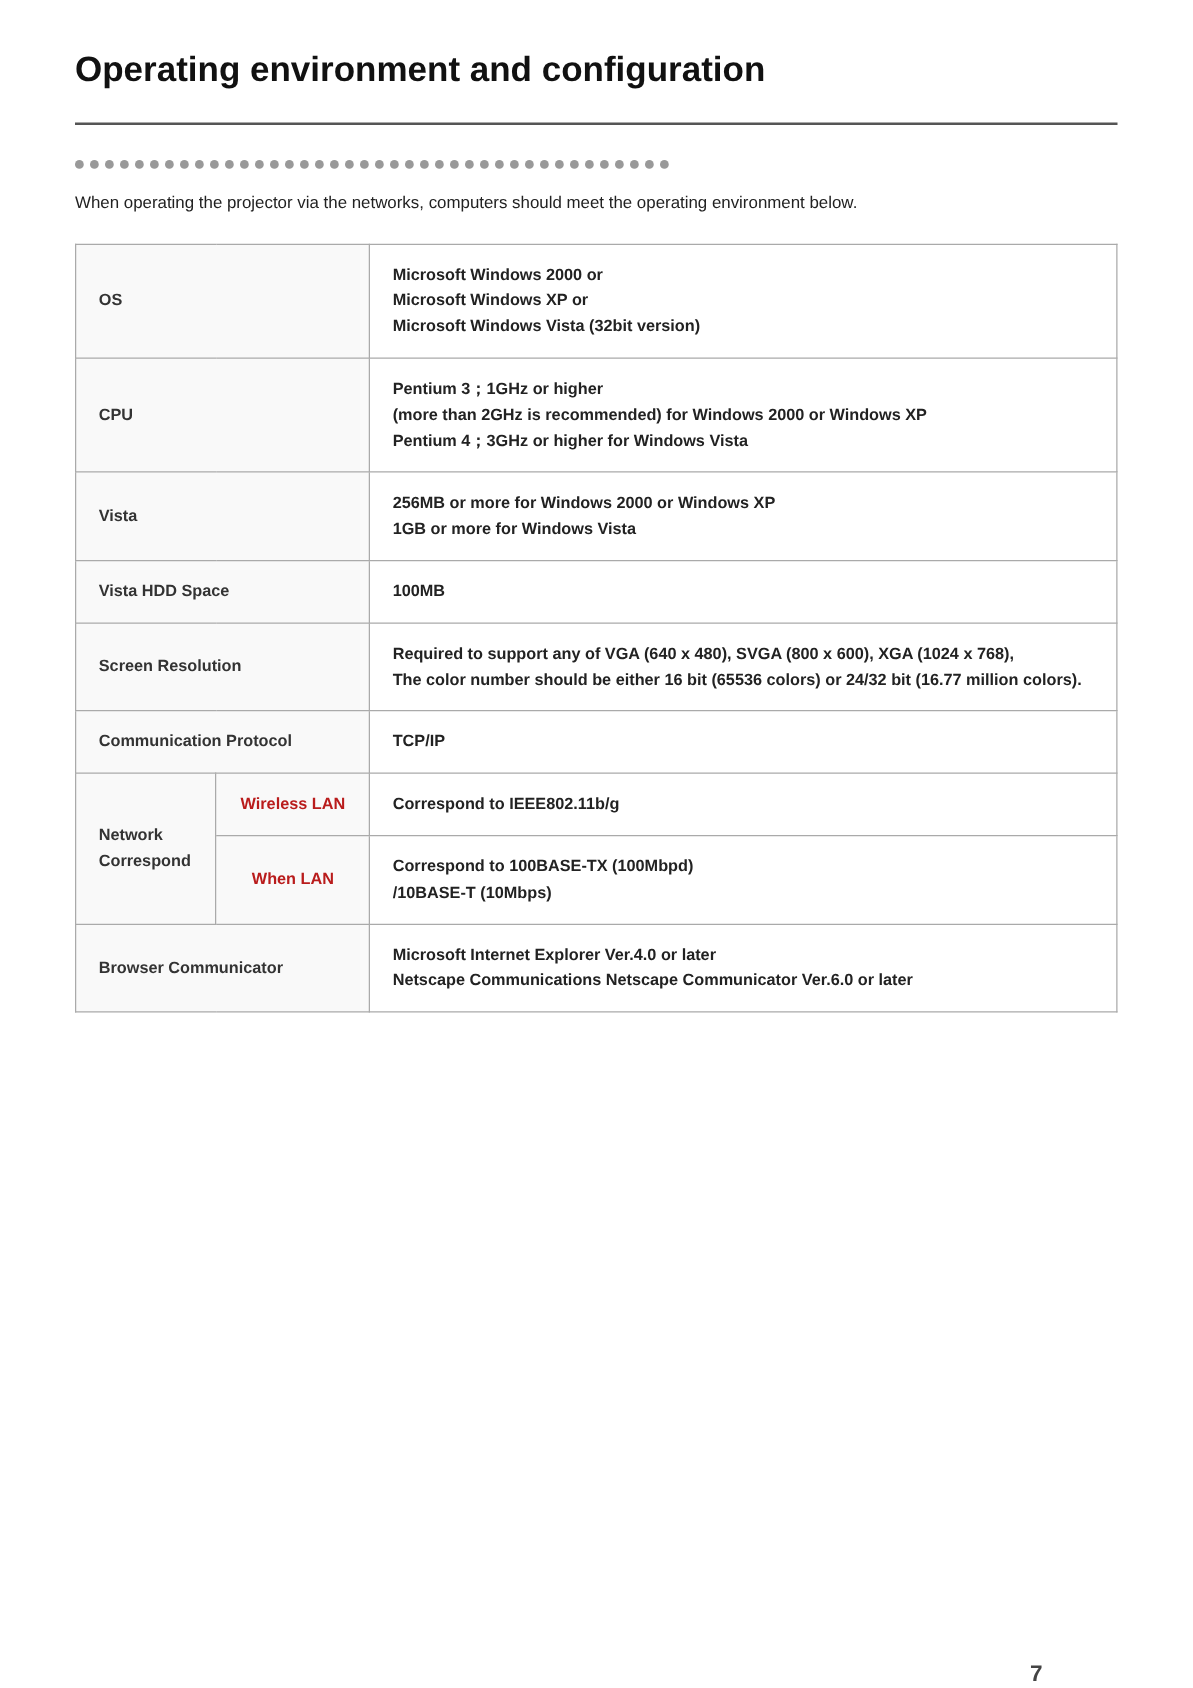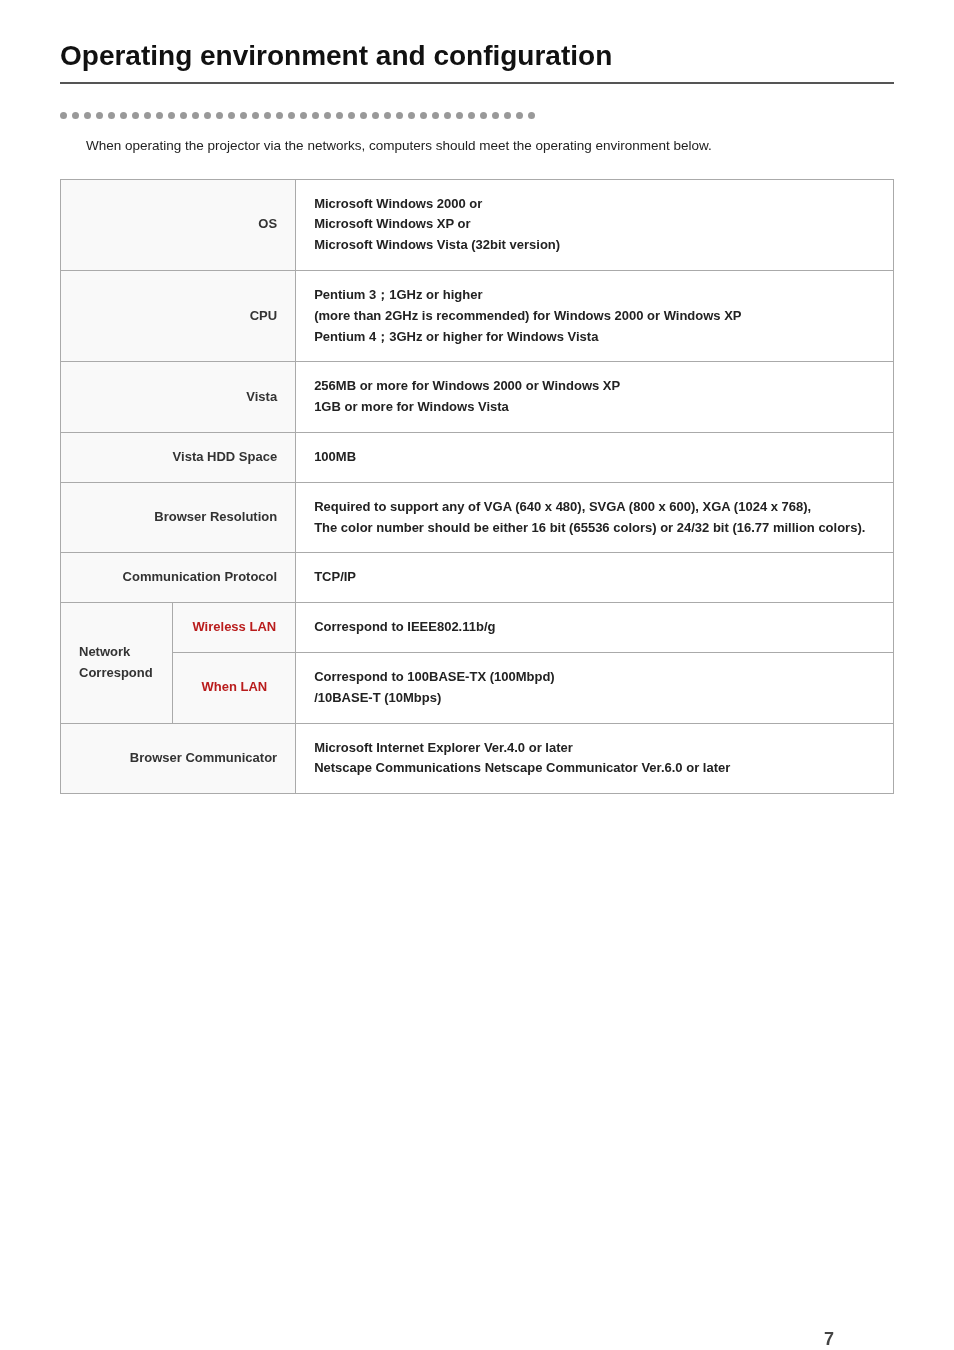--- a/index.html
+++ b/index.html
@@ -10,51 +10,50 @@
       width: 954px;
       min-height: 1350px;
       padding: 40px 60px 60px 60px;
       font-size: 13px;
     }
     h1 {
       font-size: 28px;
       font-weight: bold;
       color: #111;
       border-bottom: 2px solid #555;
-      padding-bottom: 10px;
+      padding-bottom: 26px;
       margin-bottom: 28px;
     }
     h2 {
       font-size: 19px;
       font-weight: bold;
       color: #1a4a8a;
       margin-bottom: 6px;
     }
     .intro-text {
       font-size: 13.5px;
       line-height: 1.6;
       margin-bottom: 22px;
       color: #222;
-      margin-left: 26px;
     }
     table {
       width: 100%;
       border-collapse: collapse;
       border: 1.5px solid #aaa;
       font-size: 13px;
     }
     td {
       border: 1.5px solid #aaa;
       padding: 14px 18px;
       vertical-align: middle;
       line-height: 1.6;
       font-weight: bold;
     }
     .label-cell {
-      text-align: right;
+      text-align: left;
       color: #333;
       font-size: 13px;
       background: #f9f9f9;
     }
     .value-cell {
       color: #222;
     }
     .network-outer-label {
       text-align: left;
       font-size: 13px;
@@ -165,21 +164,21 @@
       <td class="label-cell" colspan="2">Vista</td>
       <td class="value-cell" id="memory-val">256MB or more for Windows 2000 or Windows XP<br>1GB or more for Windows Vista</td>
     </tr>
 
     <tr>
       <td class="label-cell" colspan="2">Vista HDD Space</td>
       <td class="value-cell">100MB</td>
     </tr>
 
     <tr>
-      <td class="label-cell" colspan="2">Browser Resolution</td>
+      <td class="label-cell" colspan="2">Screen Resolution</td>
       <td class="value-cell" id="screen-res-val">Required to support any of VGA (640 x 480), SVGA (800 x 600), XGA (1024 x 768),<br>The color number should be either 16 bit (65536 colors) or 24/32 bit (16.77 million colors).</td>
     </tr>
 
     <tr>
       <td class="label-cell" colspan="2">Communication Protocol</td>
       <td class="value-cell">TCP/IP</td>
     </tr>
 
     <tr>
       <td class="network-outer-label" rowspan="2" id="network-outer-label" style="white-space:pre-line;">Network

